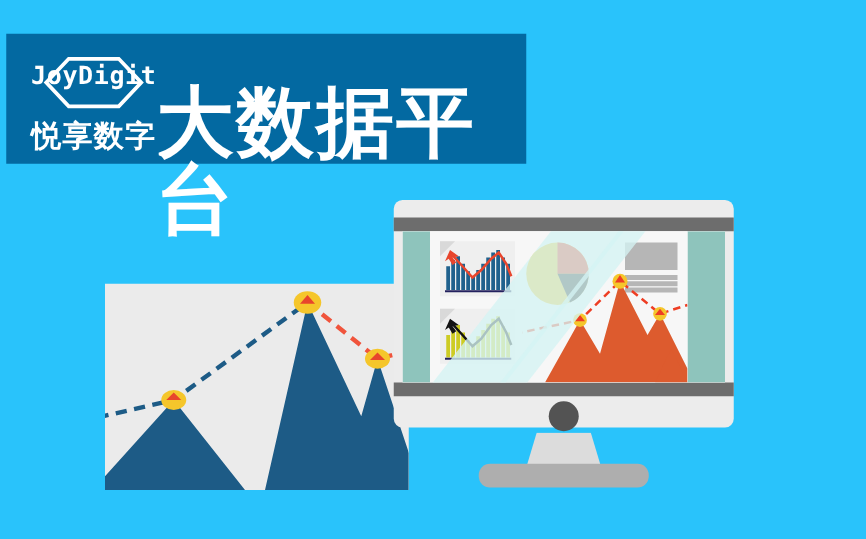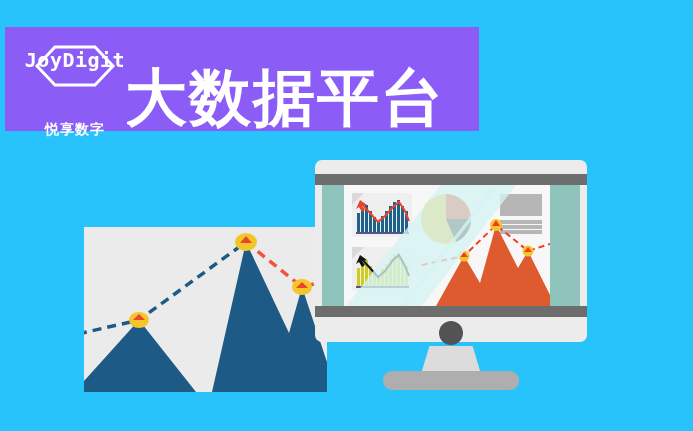--- a/index.html
+++ b/index.html
@@ -7,38 +7,37 @@
     width:693px;height:431px;
     background:#29c3fb;
     font-family:"Liberation Sans","DejaVu Sans",sans-serif;
     overflow:hidden;
     position:relative;
   }
   #stage{position:absolute;left:0;top:0;width:693px;height:431px;}
 
   
   .banner{
-    position:absolute;left:5px;top:27px;width:474px;height:104px;
-    background:#8b5cf6;
+    position:absolute;left:5px;top:27px;width:416px;height:104px;
+    background:#0369a1;
   }
   .logo{
     position:absolute;left:12px;top:8px;width:116px;height:88px;
   }
   .logo svg{position:absolute;left:0;top:0;}
   .logo-word{
     position:absolute;left:0;top:14px;width:116px;text-align:center;
     color:#ffffff;font-size:20px;font-weight:bold;letter-spacing:.5px;
     font-family:"DejaVu Sans Mono","Liberation Mono",monospace;
     line-height:22px;
   }
   .logo-sub{
     position:absolute;left:0;top:58px;width:116px;text-align:center;
-    color:#ffffff;font-size:14px;font-weight:bold;letter-spacing:1px;
+    color:#ffffff;font-size:24px;font-weight:bold;letter-spacing:1px;
     font-family:"DejaVu Sans","Liberation Sans",sans-serif;
-    margin-top:28px;
   }
   .banner-title{
     position:absolute;left:120px;top:40px;
     color:#ffffff;font-size:62px;font-weight:bold;letter-spacing:2px;
     line-height:62px;
     font-family:"DejaVu Sans","Liberation Sans",sans-serif;
   }
 
   
   .leftpanel{

